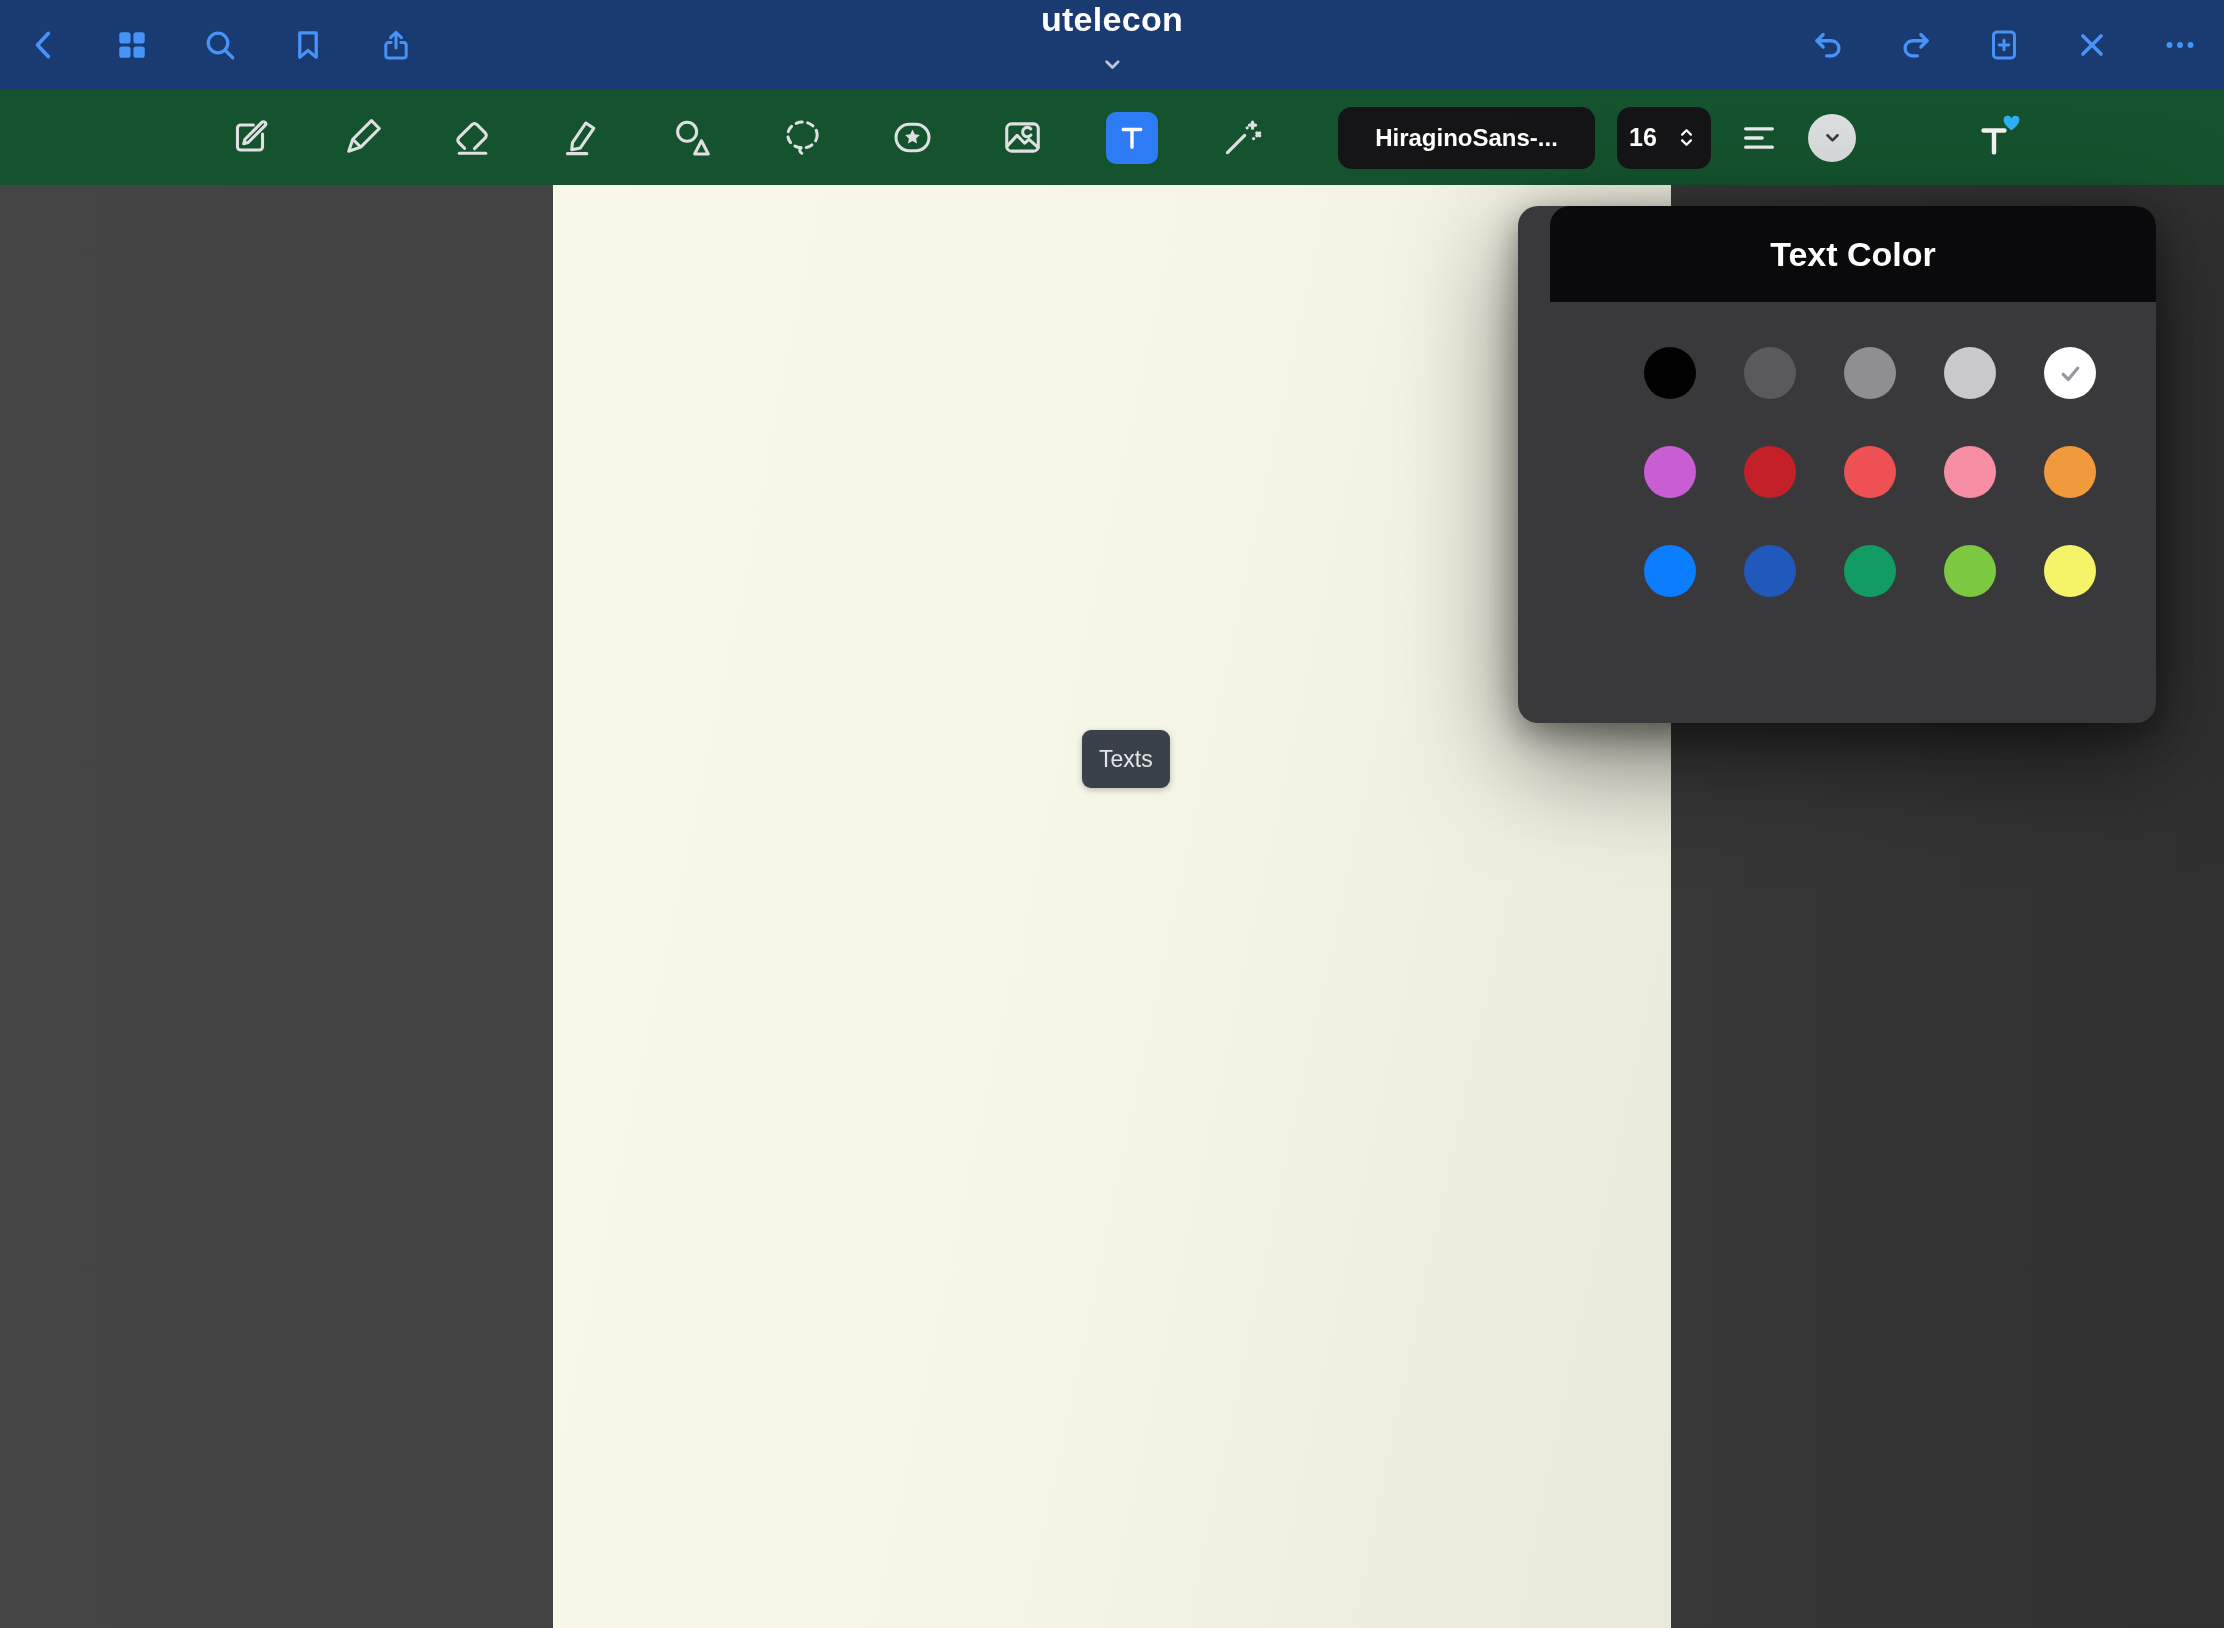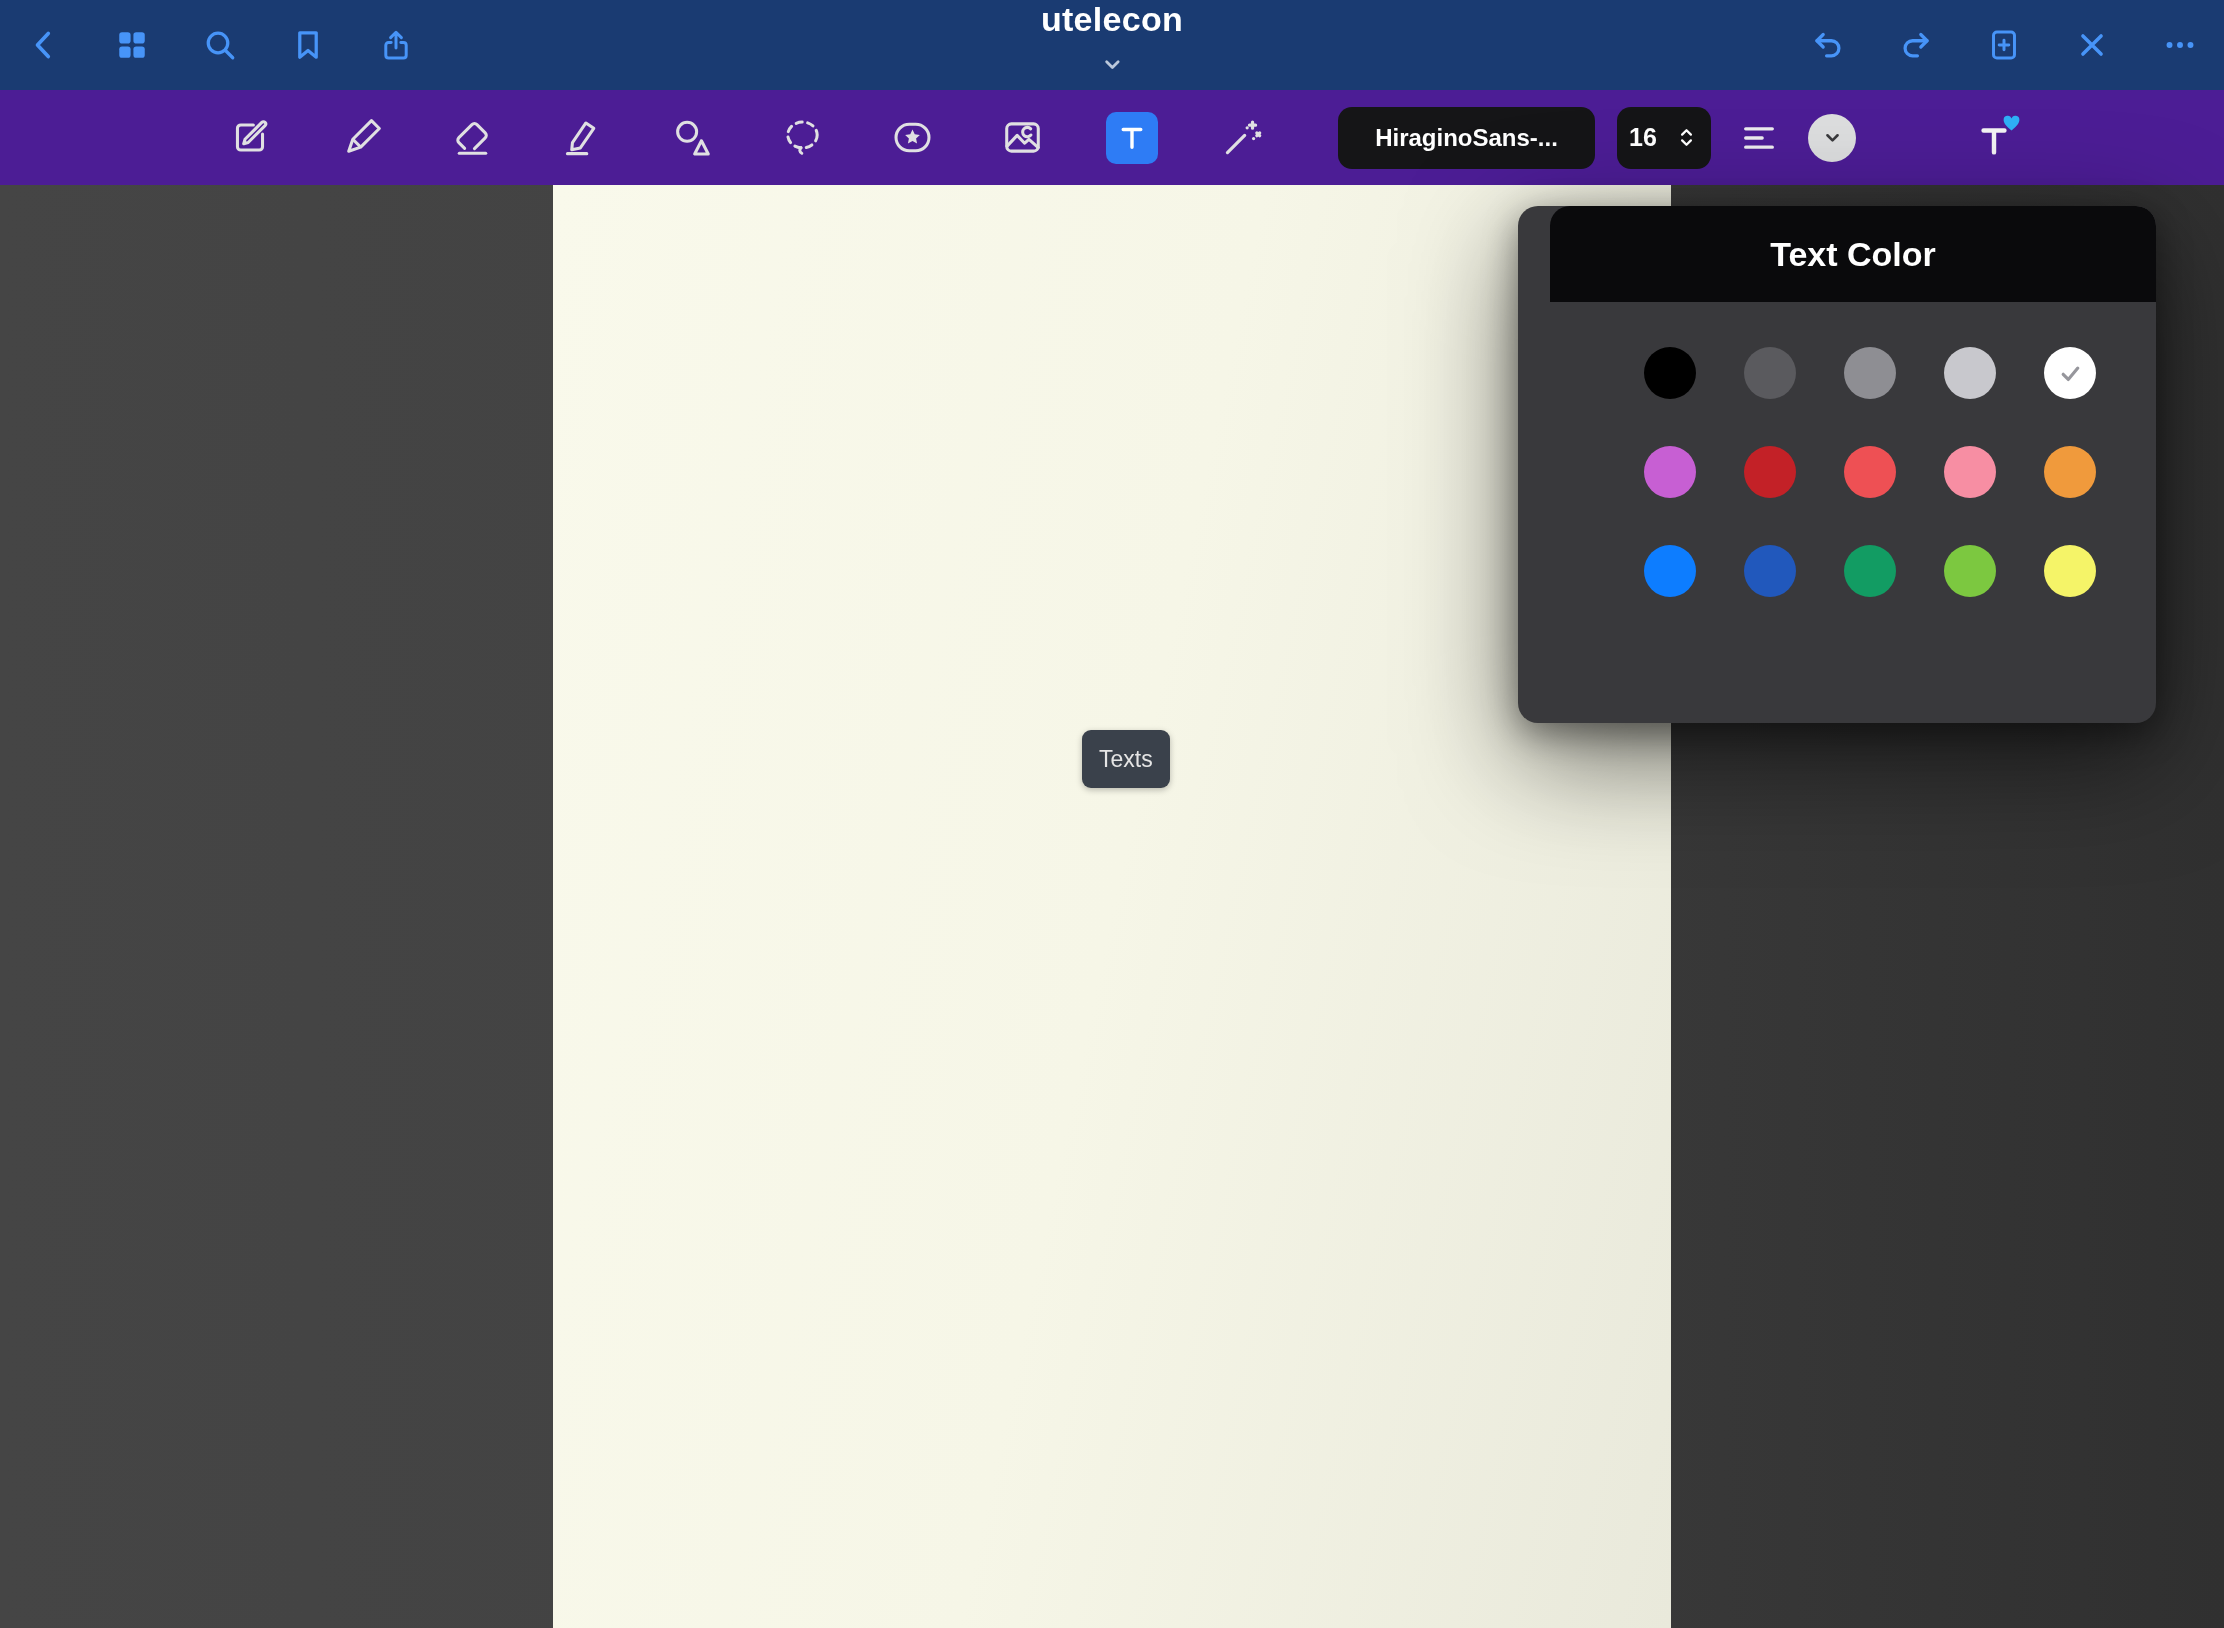--- a/index.html
+++ b/index.html
@@ -13,21 +13,21 @@
   .navbar { position:absolute; left:0; top:0; width:100%; height:90px; background:#1a3b72; display:flex; align-items:center; padding:0 26px; z-index:30; }
   .nav-left, .nav-right { display:flex; align-items:center; gap:52px; }
   .nav-right { margin-left:auto; }
   .nav-btn { width:36px; height:36px; color:#4794f8; }
   .nav-btn svg { width:34px; height:34px; }
   .nav-title { position:absolute; left:50%; top:0; height:90px; transform:translateX(-50%); display:flex; align-items:center; gap:9px; color:#fff; cursor:pointer;flex-direction:column; }
   .nav-title .t { font-size:34px; font-weight:bold; letter-spacing:.3px; }
   .nav-title .chev { width:23px; height:23px; color:#bac7db; margin-top:5px; }
 
   
-  .toolbar { position:absolute; left:0; top:90px; width:100%; height:95px; background:#4c1d95; display:flex; align-items:center; padding-left:224px; z-index:25; }
+  .toolbar { position:absolute; left:0; top:90px; width:100%; height:95px; background:#14532d; display:flex; align-items:center; padding-left:224px; z-index:25; }
   .tools { display:flex; align-items:center; gap:54px; }
   .tool-btn { width:56px; height:56px; color:#e0e0e2; }
   .tool-btn svg { width:43px; height:43px; }
   .tool-btn.active { width:52px; height:52px; background:#2e7cf5; border-radius:10px; color:#fff; margin:0 2px; }
   .tool-btn.active svg { width:34px; height:34px; }
 
   .text-controls { display:flex; align-items:center; margin-left:68px; }
   .pill { background:#151517; border-radius:14px; height:62px; color:#fff; }
   .font-pill { width:257px; padding:0 22px; }
   .font-pill span { font-size:24px; font-weight:bold; white-space:nowrap; overflow:hidden; }

